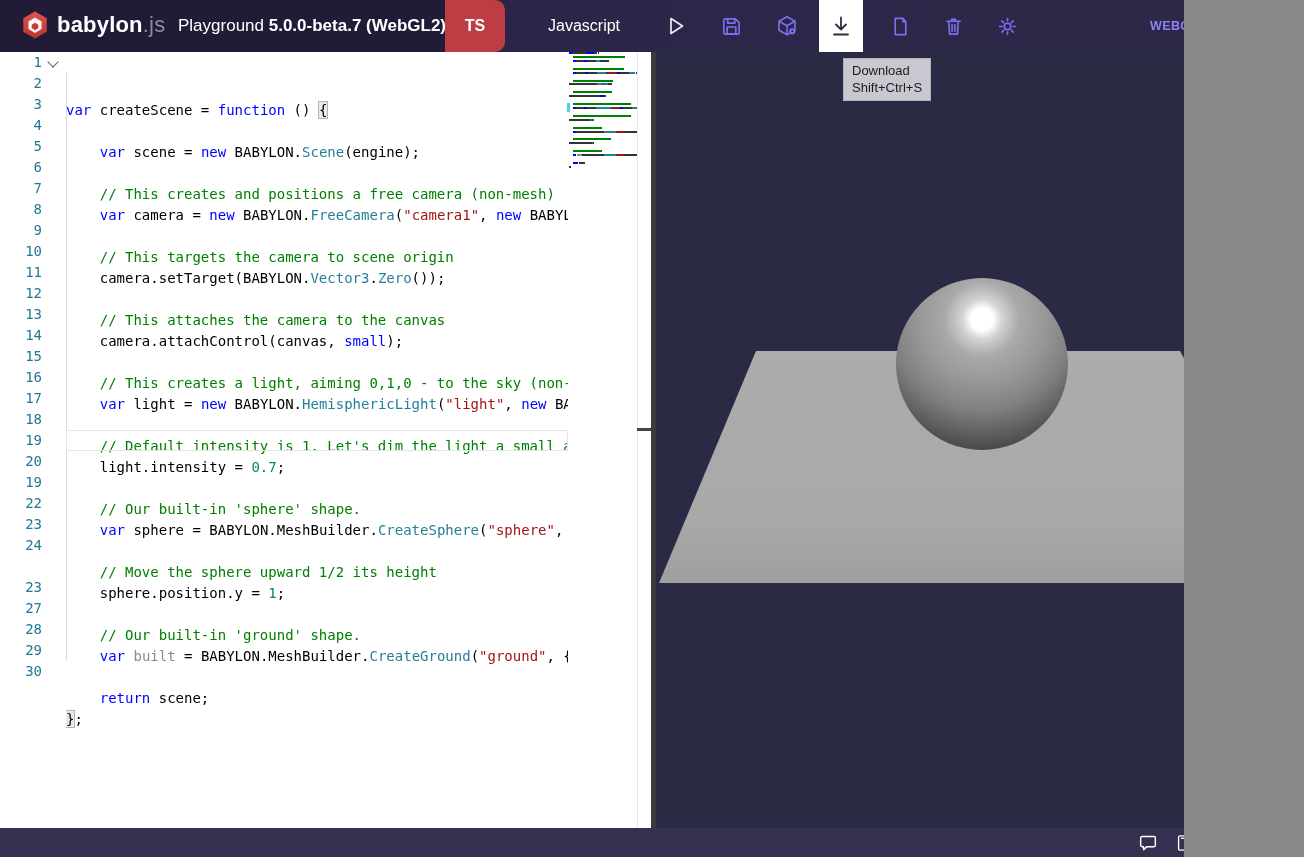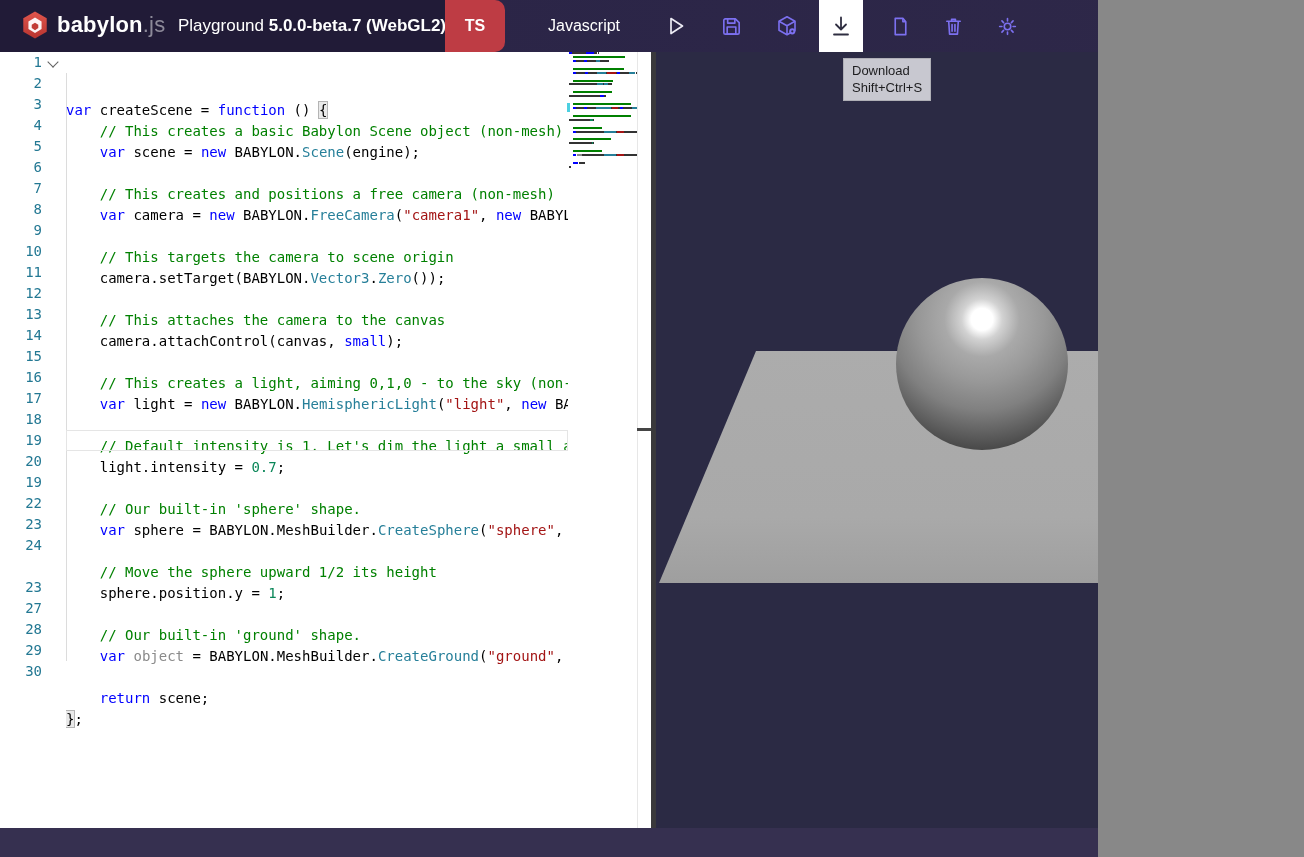--- a/index.html
+++ b/index.html
@@ -1,16 +1,16 @@
 <!DOCTYPE html>
 <html><head>
 <meta charset="utf-8">
 <style>
   html,body{margin:0;padding:0;background:#888;}
-  .app{position:relative;width:1098px;height:857px;overflow:hidden;background:#fff;
+  .app{position:relative;width:1184px;height:857px;overflow:hidden;background:#fff;
        font-family:"Liberation Sans",sans-serif;-webkit-font-smoothing:antialiased;}
 
   
   .header{position:absolute;left:0;top:0;width:1304px;height:52px;
           background:linear-gradient(90deg,#211b37 0,#211b37 445px,#2b2547 445px,#2e2849 100%);z-index:20;}
   .logo{position:absolute;left:20px;top:10px;display:flex;align-items:center;gap:7px;}
   .wordmark{font-size:22px;color:#fff;font-weight:bold;letter-spacing:.2px;}
   .wordmark .js{color:#8d8a99;font-weight:normal;}
   .pg-title{position:absolute;left:178px;top:0;height:52px;display:flex;align-items:center;
             color:#fff;font-size:17px;white-space:pre;}
@@ -176,21 +176,21 @@
   <div class="editor">
     <div class="indent-guide"></div>
     <div class="code-lines">
         <div class="code-row" style="top: 0px;">
           <span class="ln">1</span>
           <span class="fold"></span>
           <span class="cd"><span class="tk-kw">var</span><span class="tk-pl"> createScene = </span><span class="tk-kw">function</span><span class="tk-pl"> () </span><span class="tk-bh">{</span></span>
         </div>
         <div class="code-row" style="top: 21px;">
           <span class="ln">2</span>
-          <span class="cd"><span class="tk-pl">    </span><span class="tk-cm">// This creates a basic Babylon Scene object (non-mesh)</span></span>
+          <span class="cd"><span class="tk-pl">    </span></span>
         </div>
         <div class="code-row" style="top: 42px;">
           <span class="ln">3</span>
           <span class="cd"><span class="tk-pl">    </span><span class="tk-kw">var</span><span class="tk-pl"> scene = </span><span class="tk-kw">new</span><span class="tk-pl"> BABYLON.</span><span class="tk-ty">Scene</span><span class="tk-pl">(engine);</span></span>
         </div>
         <div class="code-row" style="top: 63px;">
           <span class="ln">4</span>
           <span class="cd"></span>
         </div>
         <div class="code-row" style="top: 84px;">
@@ -273,21 +273,21 @@
         <div class="code-row" style="top: 483px;">
           <span class="ln">24</span>
           <span class="cd"><span class="tk-pl">    sphere.position.y = </span><span class="tk-nu">1</span><span class="tk-pl">;</span></span>
         </div>
         <div class="code-row" style="top: 525px;">
           <span class="ln">23</span>
           <span class="cd"><span class="tk-pl">    </span><span class="tk-cm">// Our built-in 'ground' shape.</span></span>
         </div>
         <div class="code-row" style="top: 546px;">
           <span class="ln">27</span>
-          <span class="cd"><span class="tk-pl">    </span><span class="tk-kw">var</span><span class="tk-pl"> </span><span class="tk-un">object</span><span class="tk-pl"> = BABYLON.MeshBuilder.</span><span class="tk-ty">CreateGround</span><span class="tk-pl">(</span><span class="tk-st">"ground"</span><span class="tk-pl">, {width: 6, height: 6}, scene);</span></span>
+          <span class="cd"><span class="tk-pl">    </span><span class="tk-kw">var</span><span class="tk-pl"> </span><span class="tk-un">built</span><span class="tk-pl"> = BABYLON.MeshBuilder.</span><span class="tk-ty">CreateGround</span><span class="tk-pl">(</span><span class="tk-st">"ground"</span><span class="tk-pl">, {width: 6, height: 6}, scene);</span></span>
         </div>
         <div class="code-row" style="top: 567px;">
           <span class="ln">28</span>
           <span class="cd"></span>
         </div>
         <div class="code-row" style="top: 588px;">
           <span class="ln">29</span>
           <span class="cd"><span class="tk-pl">    </span><span class="tk-kw">return</span><span class="tk-pl"> scene;</span></span>
         </div>
         <div class="code-row" style="top: 609px;">

